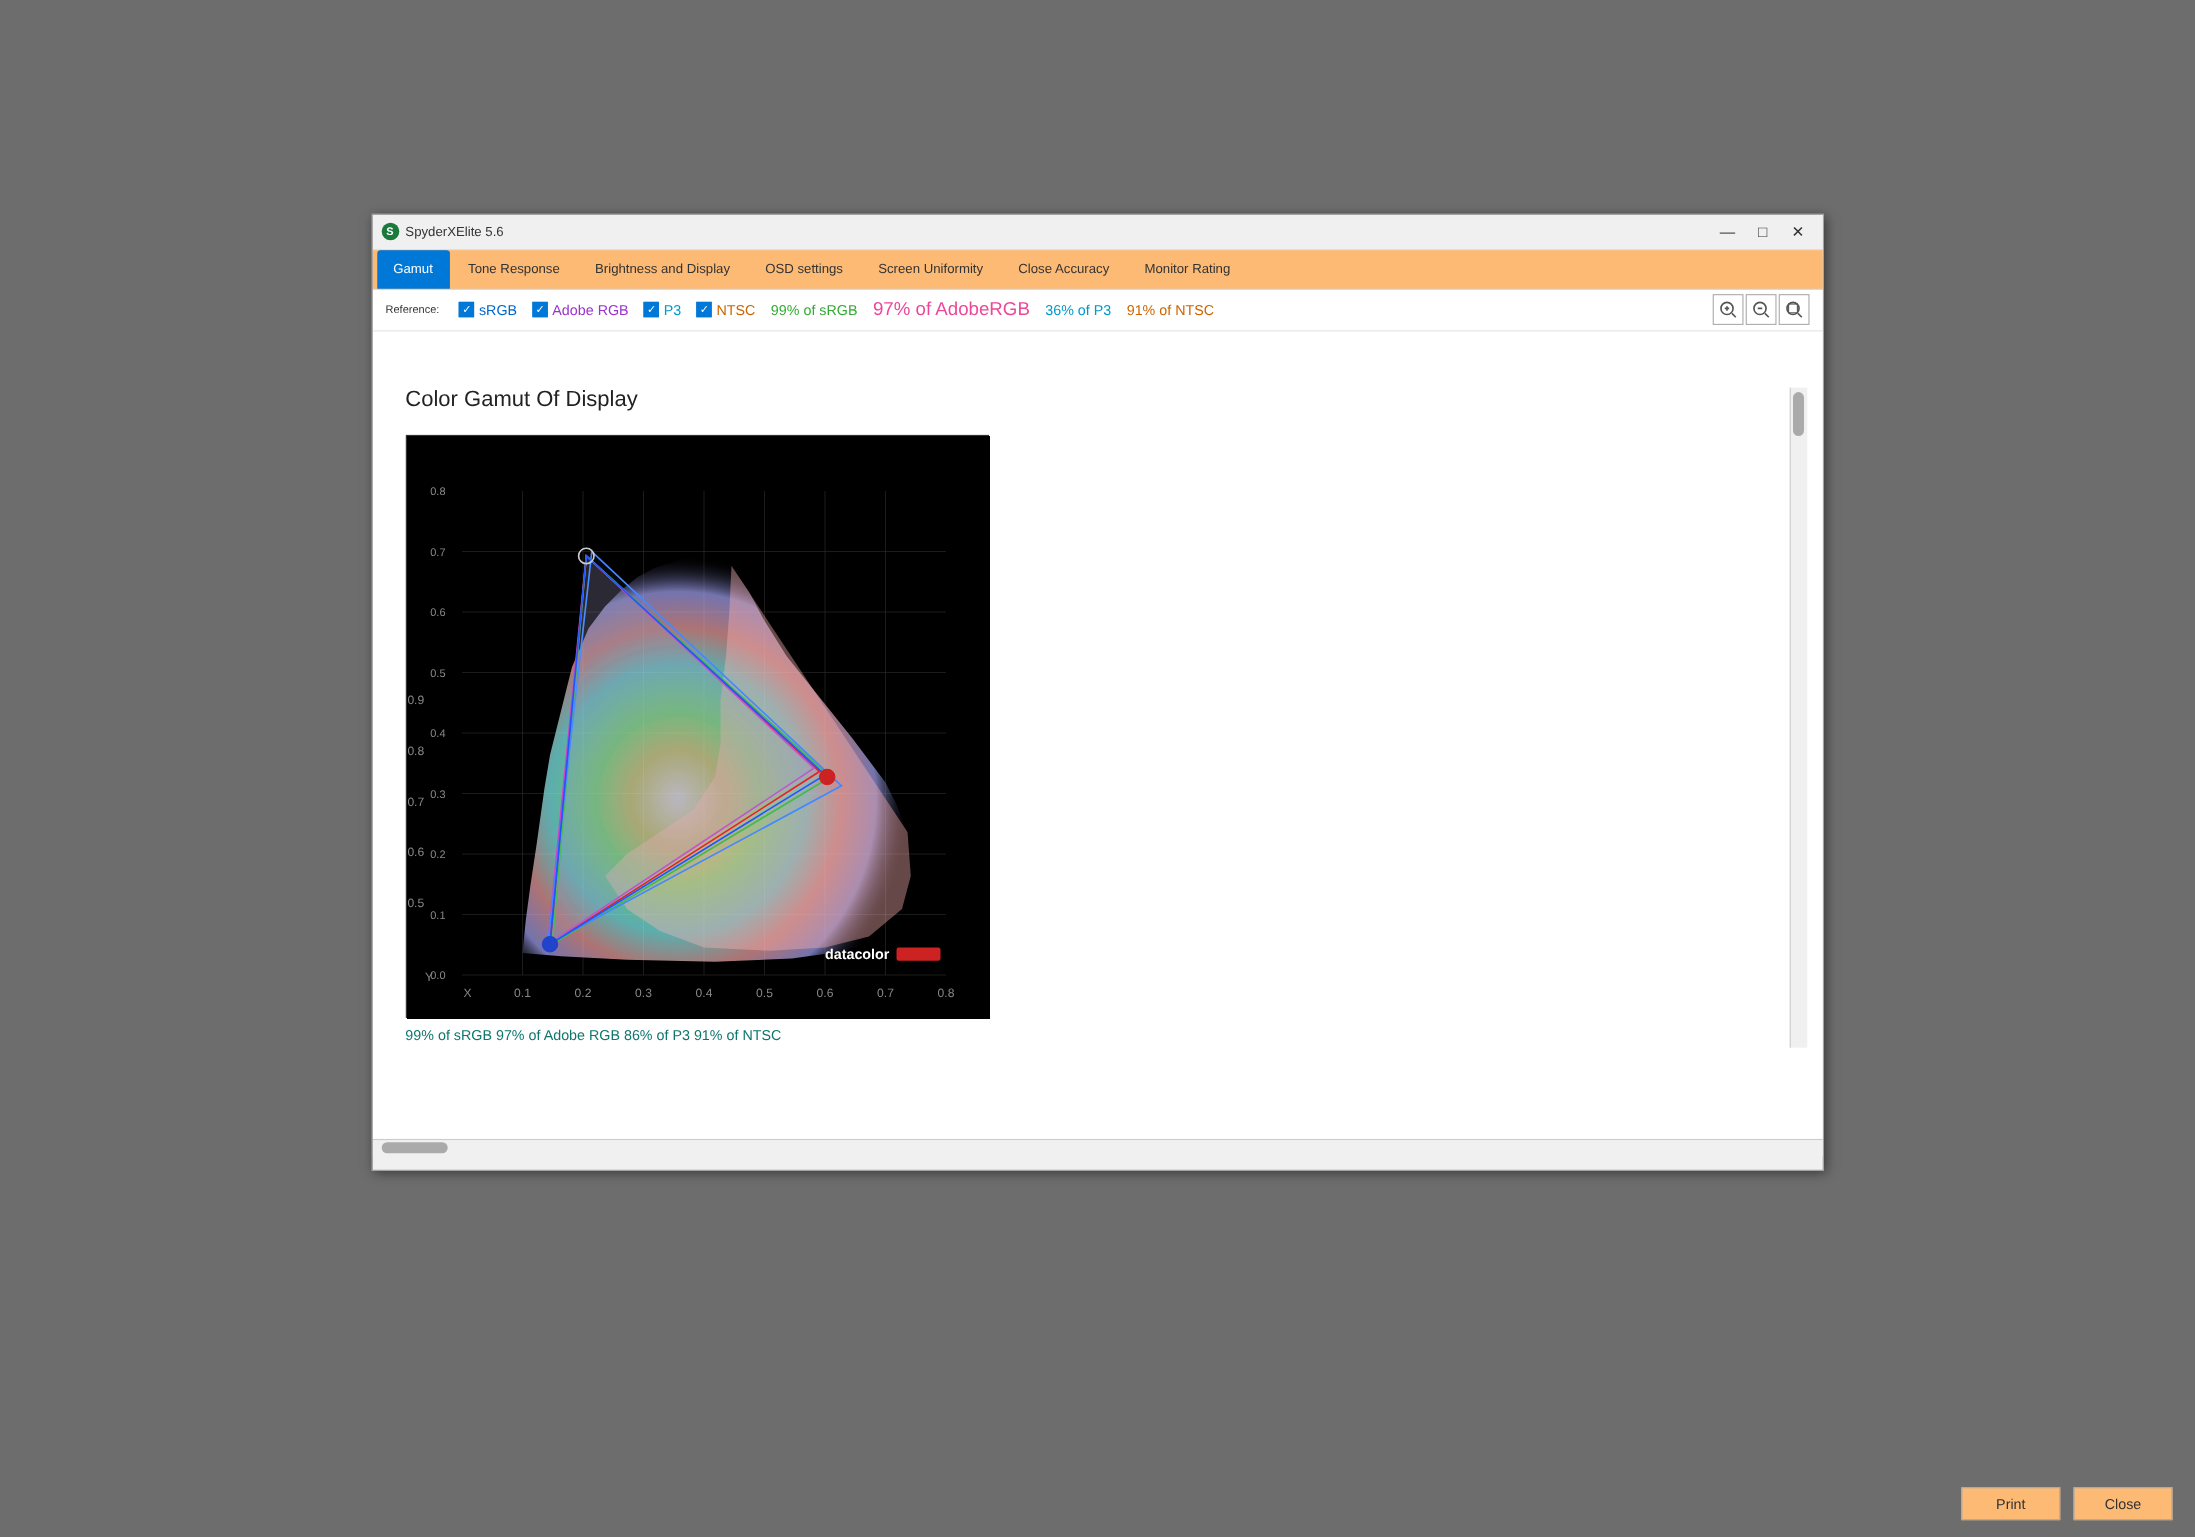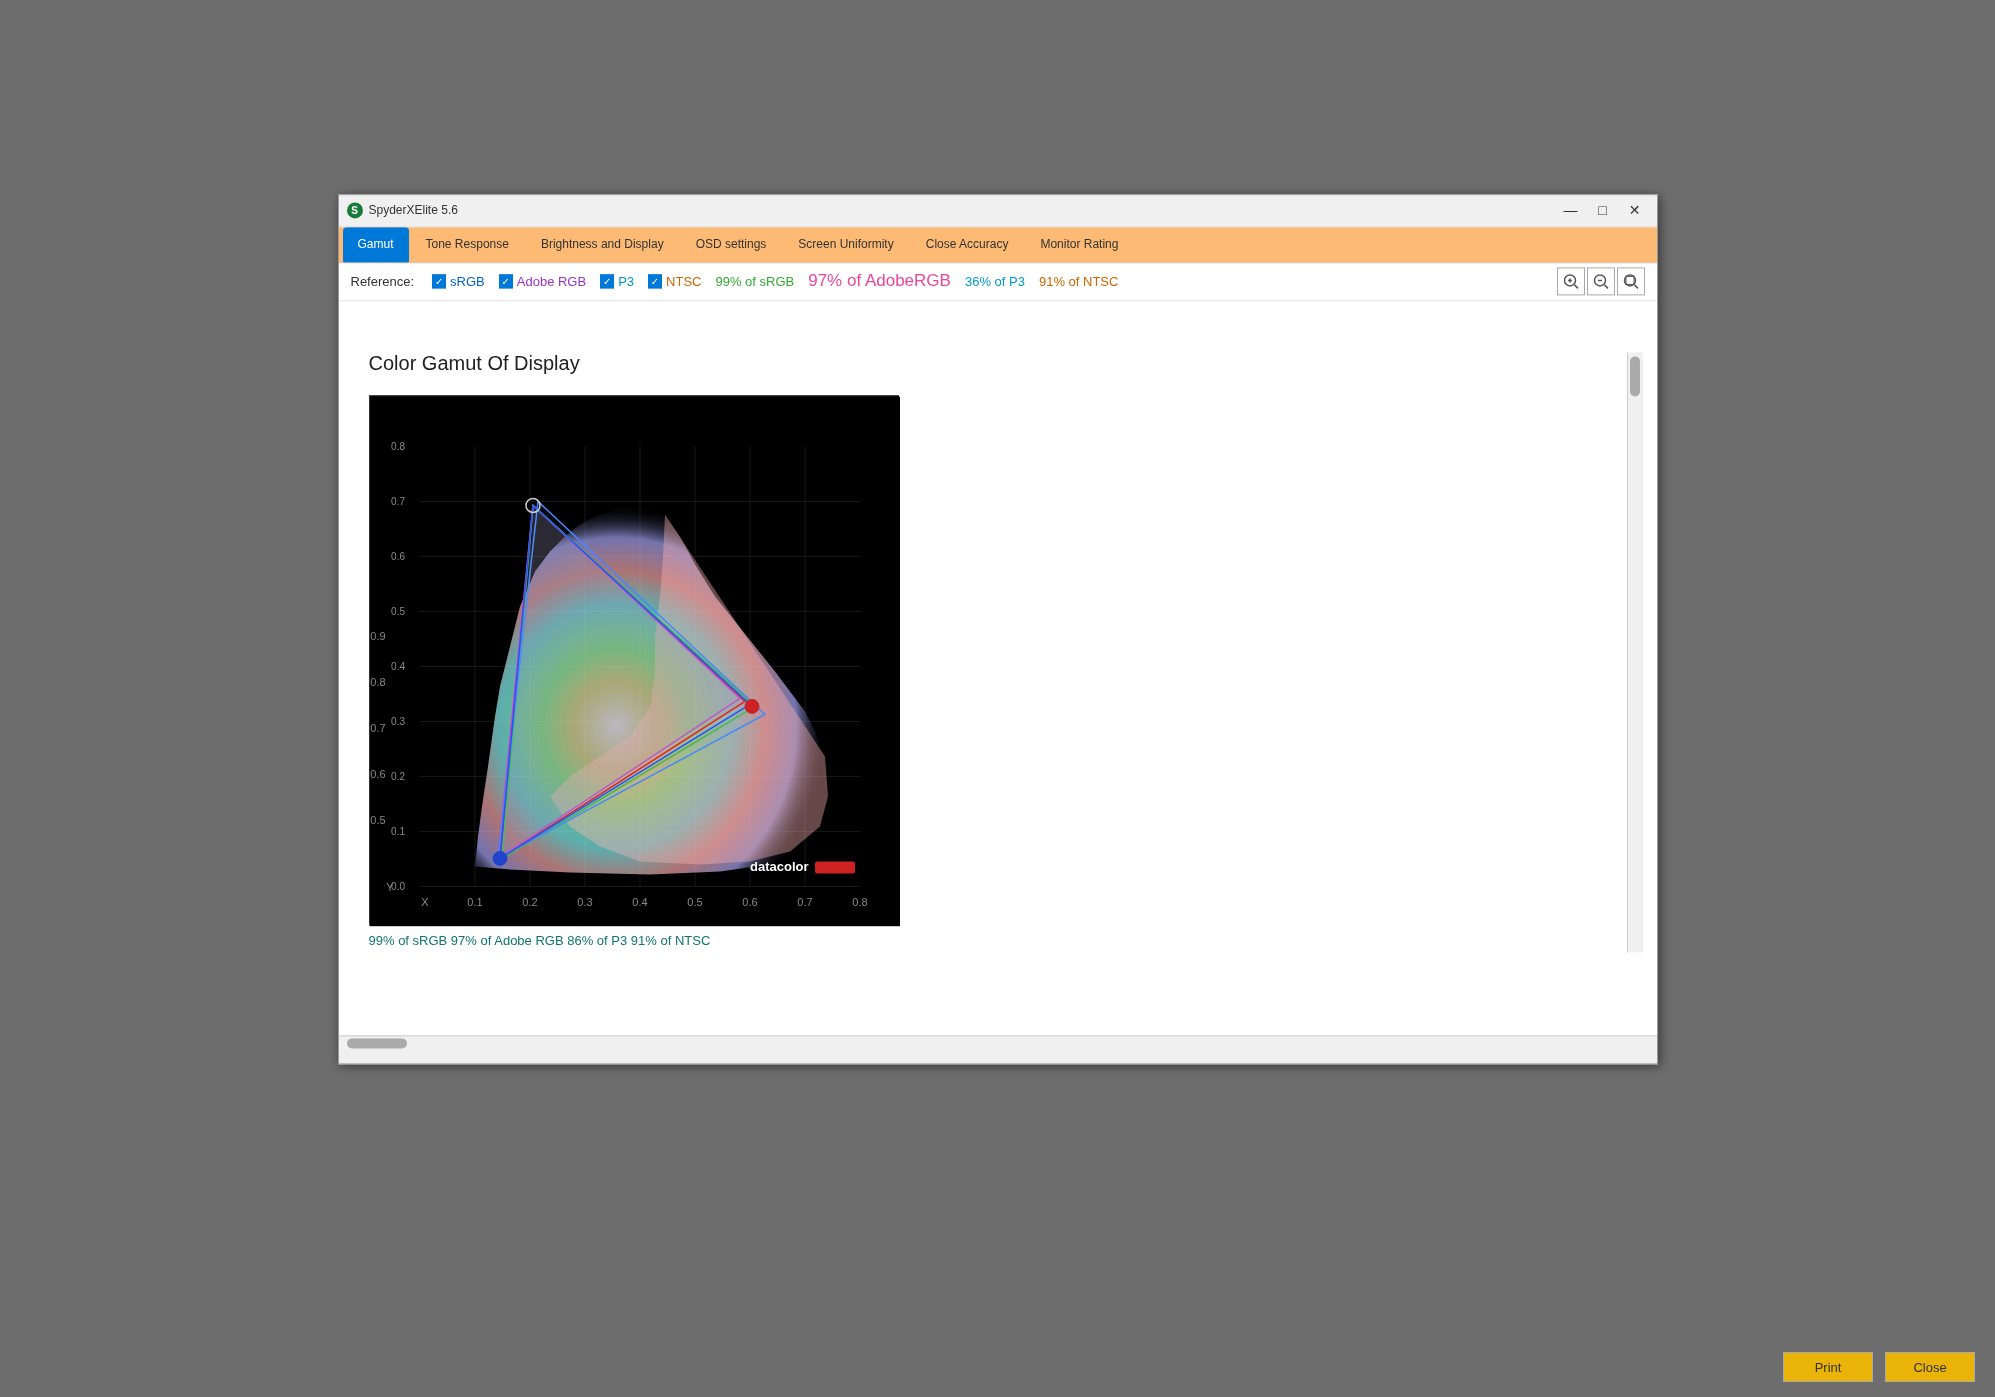--- a/index.html
+++ b/index.html
@@ -96,21 +96,21 @@
     .reference-bar {
       background: white;
       height: 38px;
       display: flex;
       align-items: center;
       padding: 0 12px;
       border-bottom: 1px solid #ddd;
       gap: 14px;
     }
     .ref-label {
-      font-size: 13px;
+      font-size: 10px;
       color: #333;
       margin-right: 4px;
     }
     .ref-item {
       display: flex;
       align-items: center;
       gap: 4px;
       font-size: 13px;
     }
     .checkbox {
@@ -201,21 +201,21 @@
       right: 0;
       display: flex;
       align-items: center;
       justify-content: flex-end;
       padding: 0 20px;
       gap: 12px;
     }
     .footer-btn {
       width: 90px;
       height: 30px;
-      background: #eab308;
+      background: #fdba74;
       border: 1px solid #aaa;
       cursor: pointer;
       font-size: 13px;
       color: #333;
     }
 
     .scrollbar-v {
       position: absolute;
       right: 0;
       top: 0;

